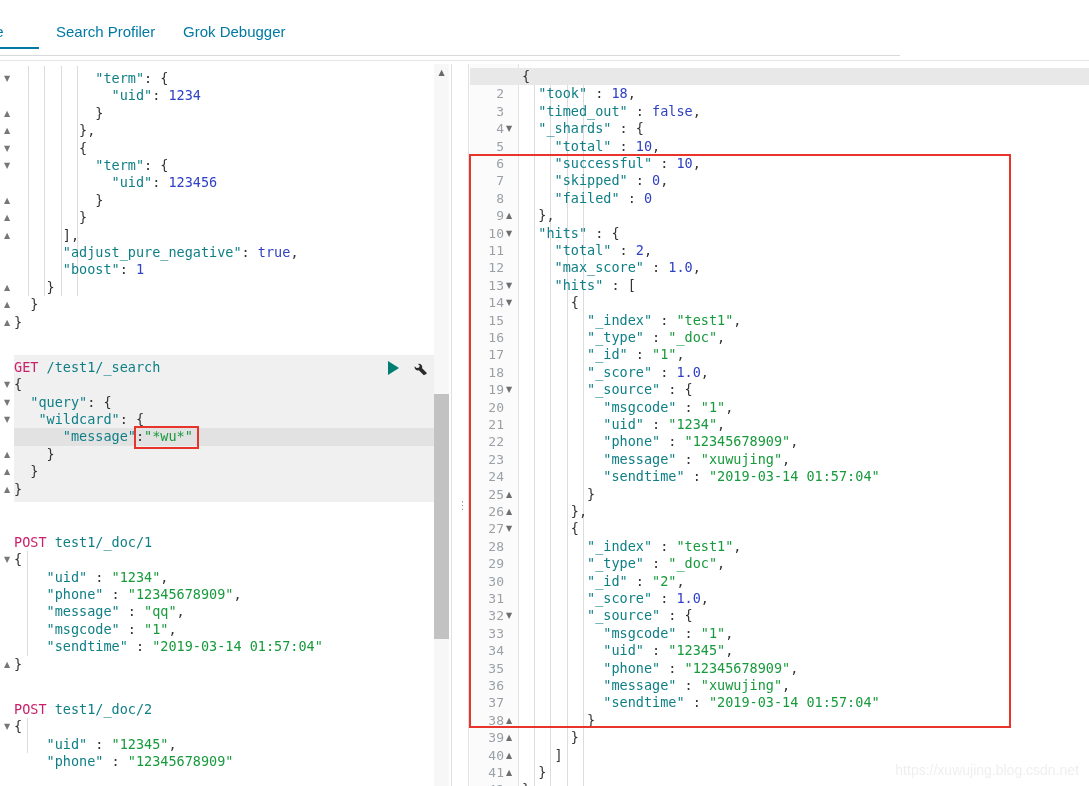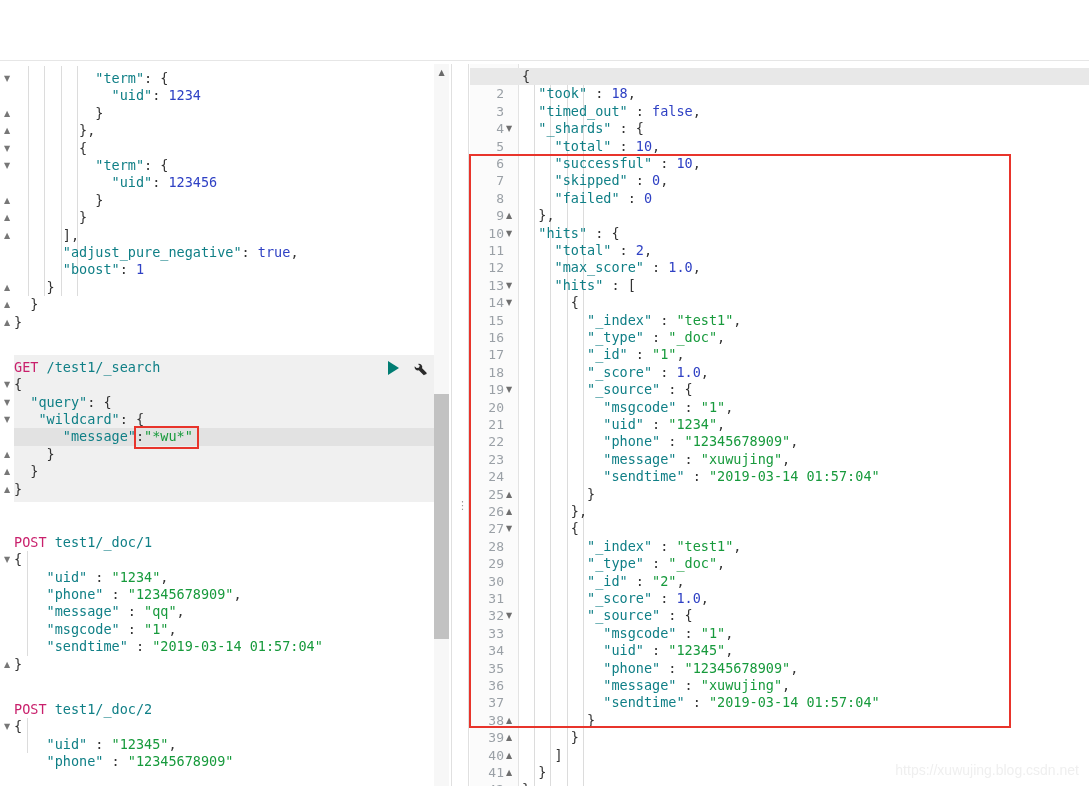--- a/index.html
+++ b/index.html
@@ -258,20 +258,26 @@
     top: 60px;
     height: 1px;
     background: #e6e6e6;
   }
 </style>
 </head>
 <body>
 
 <div id="app">
 
+  <div class="tabbar">
+    <div class="underline"></div>
+    <div class="tab t0 active">sole</div>
+    <div class="tab t1">Search Profiler</div>
+    <div class="tab t2">Grok Debugger</div>
+  </div>
   <div class="hr-top"></div>
 
   <div class="pane pane-left">
     <div class="editor" id="left-editor"><div class="iguide" style="left: 28.24px; top: 2px; height: 230px;"></div><div class="iguide" style="left: 44.48px; top: 2px; height: 230px;"></div><div class="iguide" style="left: 60.72px; top: 2px; height: 230px;"></div><div class="iguide" style="left: 76.96px; top: 2px; height: 230px;"></div><div class="fold" style="top: 6px; left: 2px;">▼</div><div class="code-line" style="top: 6px;"><span>          </span><span class="k">"term"</span><span class="p">: {</span></div><div class="code-line" style="top: 23.4px;"><span>            </span><span class="k">"uid"</span><span class="p">: </span><span class="n">1234</span></div><div class="fold" style="top: 40.8px; left: 2px;">▲</div><div class="code-line" style="top: 40.8px;"><span>          </span><span class="p">}</span></div><div class="fold" style="top: 58.2px; left: 2px;">▲</div><div class="code-line" style="top: 58.2px;"><span>        </span><span class="p">},</span></div><div class="fold" style="top: 75.6px; left: 2px;">▼</div><div class="code-line" style="top: 75.6px;"><span>        </span><span class="p">{</span></div><div class="fold" style="top: 93px; left: 2px;">▼</div><div class="code-line" style="top: 93px;"><span>          </span><span class="k">"term"</span><span class="p">: {</span></div><div class="code-line" style="top: 110.4px;"><span>            </span><span class="k">"uid"</span><span class="p">: </span><span class="n">123456</span></div><div class="fold" style="top: 127.8px; left: 2px;">▲</div><div class="code-line" style="top: 127.8px;"><span>          </span><span class="p">}</span></div><div class="fold" style="top: 145.2px; left: 2px;">▲</div><div class="code-line" style="top: 145.2px;"><span>        </span><span class="p">}</span></div><div class="fold" style="top: 162.6px; left: 2px;">▲</div><div class="code-line" style="top: 162.6px;"><span>      </span><span class="p">],</span></div><div class="code-line" style="top: 180px;"><span>      </span><span class="k">"adjust_pure_negative"</span><span class="p">: </span><span class="n">true</span><span class="p">,</span></div><div class="code-line" style="top: 197.4px;"><span>      </span><span class="k">"boost"</span><span class="p">: </span><span class="n">1</span></div><div class="fold" style="top: 214.8px; left: 2px;">▲</div><div class="code-line" style="top: 214.8px;"><span>    </span><span class="p">}</span></div><div class="fold" style="top: 232.2px; left: 2px;">▲</div><div class="code-line" style="top: 232.2px;"><span>  </span><span class="p">}</span></div><div class="fold" style="top: 249.6px; left: 2px;">▲</div><div class="code-line" style="top: 249.6px;"><span></span><span class="p">}</span></div><div class="req-active" style="top: 290.84px; height: 147.2px;"></div><div class="code-line" style="top: 294.84px;"><span class="m">GET</span><span class="p"> </span><span class="u">/test1/_search</span></div><div class="req-actions" style="top: 296.84px;"><div class="play-btn"></div><div class="wrench-btn"><svg width="15" height="15" viewBox="0 0 24 24" fill="#2b2b2b">
               <path d="M21.7 18.6l-7.1-7.1a5.5 5.5 0 0 0-6.6-6.9l3 3-1.8 3.2-3.5.4-3-3a5.5 5.5 0 0 0 6.6 6.7l7.2 7.2a1.4 1.4 0 0 0 2 0l3.2-1.5z"></path>
             </svg></div></div><div class="fold" style="top: 312.24px; left: 2px;">▼</div><div class="code-line" style="top: 312.24px;"><span></span><span class="p">{</span></div><div class="fold" style="top: 329.64px; left: 2px;">▼</div><div class="code-line" style="top: 329.64px;"><span>  </span><span class="k">"query"</span><span class="p">: {</span></div><div class="fold" style="top: 347.04px; left: 2px;">▼</div><div class="code-line" style="top: 347.04px;"><span>  </span><span class="k"> "wildcard"</span><span class="p">: {</span></div><div class="cur-line" style="top: 364.44px;"></div><div class="code-line" style="top: 364.44px;"><span>      </span><span class="k">"message"</span><span class="p">:</span><span class="s">"*wu*"</span></div><div class="fold" style="top: 381.84px; left: 2px;">▲</div><div class="code-line" style="top: 381.84px;"><span>    </span><span class="p">}</span></div><div class="fold" style="top: 399.24px; left: 2px;">▲</div><div class="code-line" style="top: 399.24px;"><span>  </span><span class="p">}</span></div><div class="fold" style="top: 416.64px; left: 2px;">▲</div><div class="code-line" style="top: 416.64px;"><span></span><span class="p">}</span></div><div class="code-line" style="top: 469.88px;"><span class="m">POST</span><span class="p"> </span><span class="u">test1/_doc/1</span></div><div class="iguide" style="left: 27.24px; top: 487.28px; height: 104.4px;"></div><div class="fold" style="top: 487.28px; left: 2px;">▼</div><div class="code-line" style="top: 487.28px;"><span></span><span class="p">{</span></div><div class="code-line" style="top: 504.68px;"><span>    </span><span class="k">"uid"</span><span class="p"> : </span><span class="s">"1234"</span><span class="p">,</span></div><div class="code-line" style="top: 522.08px;"><span>    </span><span class="k">"phone"</span><span class="p"> : </span><span class="s">"12345678909"</span><span class="p">,</span></div><div class="code-line" style="top: 539.48px;"><span>    </span><span class="k">"message"</span><span class="p"> : </span><span class="s">"qq"</span><span class="p">,</span></div><div class="code-line" style="top: 556.88px;"><span>    </span><span class="k">"msgcode"</span><span class="p"> : </span><span class="s">"1"</span><span class="p">,</span></div><div class="code-line" style="top: 574.28px;"><span>    </span><span class="k">"sendtime"</span><span class="p"> : </span><span class="s">"2019-03-14 01:57:04"</span></div><div class="fold" style="top: 591.68px; left: 2px;">▲</div><div class="code-line" style="top: 591.68px;"><span></span><span class="p">}</span></div><div class="code-line" style="top: 636.92px;"><span class="m">POST</span><span class="p"> </span><span class="u">test1/_doc/2</span></div><div class="iguide" style="left: 27.24px; top: 654.32px; height: 34.8px;"></div><div class="fold" style="top: 654.32px; left: 2px;">▼</div><div class="code-line" style="top: 654.32px;"><span></span><span class="p">{</span></div><div class="code-line" style="top: 671.72px;"><span>    </span><span class="k">"uid"</span><span class="p"> : </span><span class="s">"12345"</span><span class="p">,</span></div><div class="code-line" style="top: 689.12px;"><span>    </span><span class="k">"phone"</span><span class="p"> : </span><span class="s">"12345678909"</span></div></div>
   </div>
 
   <div class="scrollbar-track" style="left:434px; top:64px; width:15px; bottom:0;">
     <div class="scroll-arrow" style="top:4px;">▲</div>

